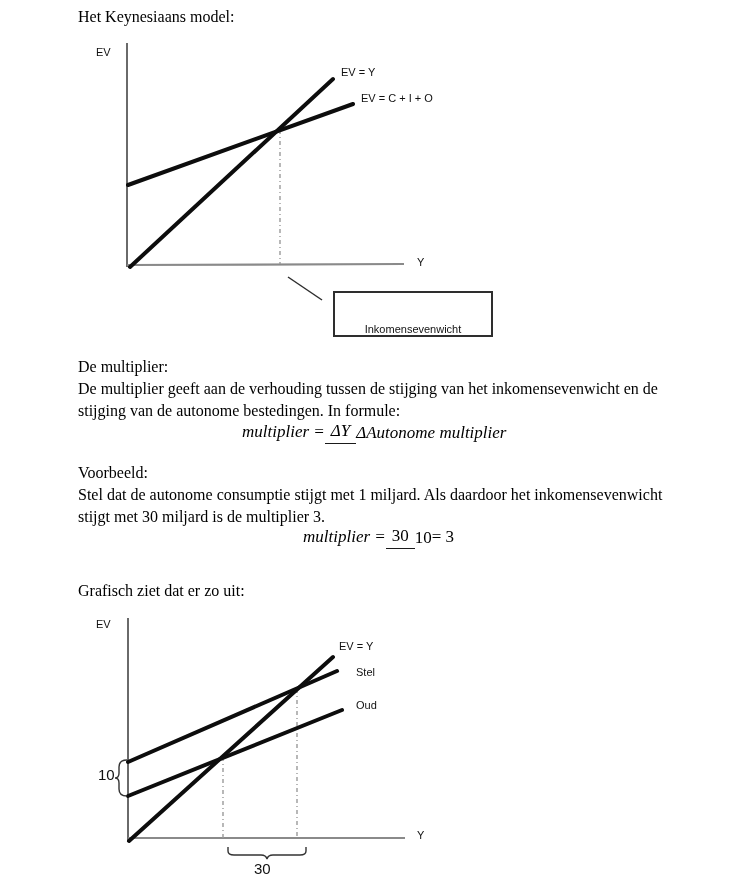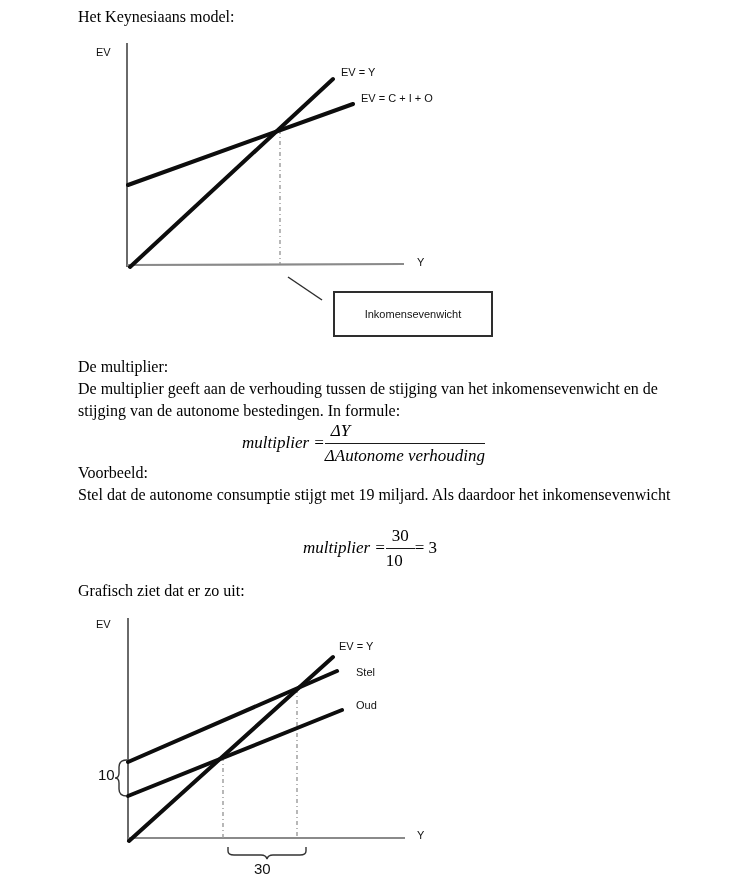--- a/index.html
+++ b/index.html
@@ -4,25 +4,25 @@
 <style>
   html,body{margin:0;padding:0;background:#fff;}
   .page{position:relative;width:748px;height:890px;background:#fff;overflow:hidden;
         font-family:"Liberation Serif", serif;color:#000;}
   .abs{position:absolute;}
   .body-text{font-size:16px;line-height:22px;white-space:nowrap;}
   .sans{font-family:"Liberation Sans", sans-serif;font-size:11px;color:#111;white-space:nowrap;}
   .sans-sm{font-family:"Liberation Sans", sans-serif;font-size:15px;color:#111;white-space:nowrap;}
   .eq{display:flex;align-items:center;font-size:17px;font-style:italic;
       font-family:"Liberation Serif", serif;}
-  .frac{display:inline-flex;flex-direction:column;text-align:left;line-height:1.15;}
+  .frac{display:inline-flex;flex-direction:row;text-align:left;line-height:1.15;}
   .frac .num{border-bottom:1.6px solid #1a1a1a;padding:0 6px 2px 6px;}
   .frac .den{padding-top:2px;}
   .upright{font-style:normal;}
-  .callout-box{border:2px solid #2e2e2e;display:flex;align-items:center;justify-content:center;}
+  .callout-box{border:2px solid #2e2e2e;display:flex;align-items:flex-end;justify-content:center;}
   svg{display:block;}
 </style>
 </head>
 <body>
 
 <div class="page">
 
   <div class="abs body-text" style="left:78px;top:6px;">Het Keynesiaans model:</div>
 
   <svg class="abs" style="left:85px;top:38px;" width="350" height="270" viewBox="0 0 350 270">
@@ -44,26 +44,27 @@
   </div>
 
   <div class="abs body-text" style="left:78px;top:356px;">De multiplier:</div>
   <div class="abs body-text" style="left:78px;top:400px;">stijging van de autonome bestedingen. In formule:</div>
   <div class="abs body-text" style="left:78px;top:378px;">De multiplier geeft aan de verhouding tussen de stijging van het inkomensevenwicht en de</div>
 
   <div class="abs eq" style="left:242px;top:421px;">
     <span>multiplier =</span>
     <span class="frac">
       <span class="num">ΔY</span>
-      <span class="den">ΔAutonome verhouding</span>
+      <span class="den">ΔAutonome multiplier</span>
     </span>
   </div>
 
   <div class="abs body-text" style="left:78px;top:462px;">Voorbeeld:</div>
-  <div class="abs body-text" style="left:78px;top:484px;">Stel dat de autonome consumptie stijgt met 19 miljard. Als daardoor het inkomensevenwicht</div>
+  <div class="abs body-text" style="left:78px;top:484px;">Stel dat de autonome consumptie stijgt met 1 miljard. Als daardoor het inkomensevenwicht</div>
+  <div class="abs body-text" style="left:78px;top:506px;">stijgt met 30 miljard is de multiplier 3.</div>
 
   <div class="abs eq" style="left:303px;top:526px;">
     <span>multiplier =</span>
     <span class="frac upright">
       <span class="num">30</span>
       <span class="den">10</span>
     </span>
     <span class="upright">= 3</span>
   </div>
 

